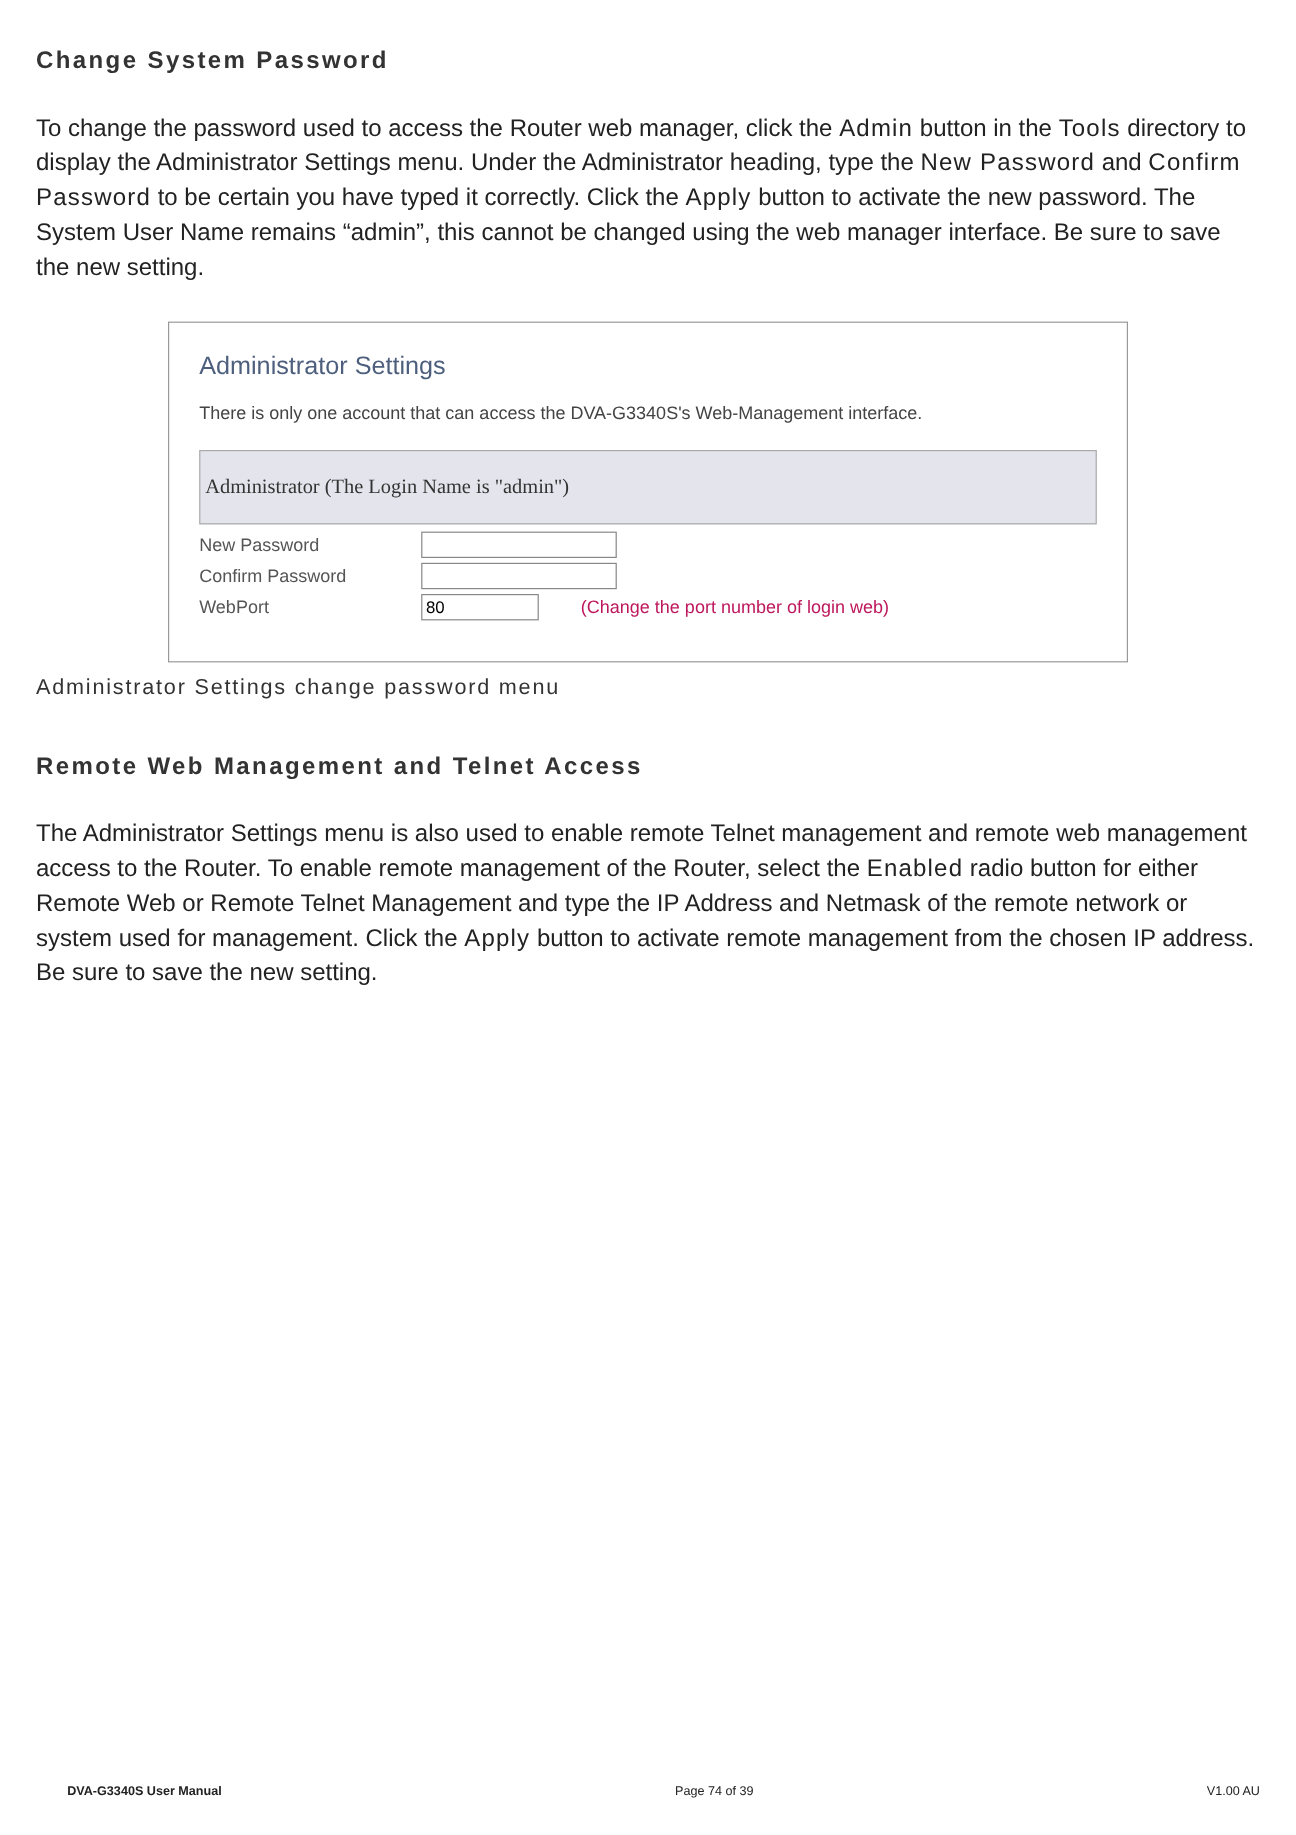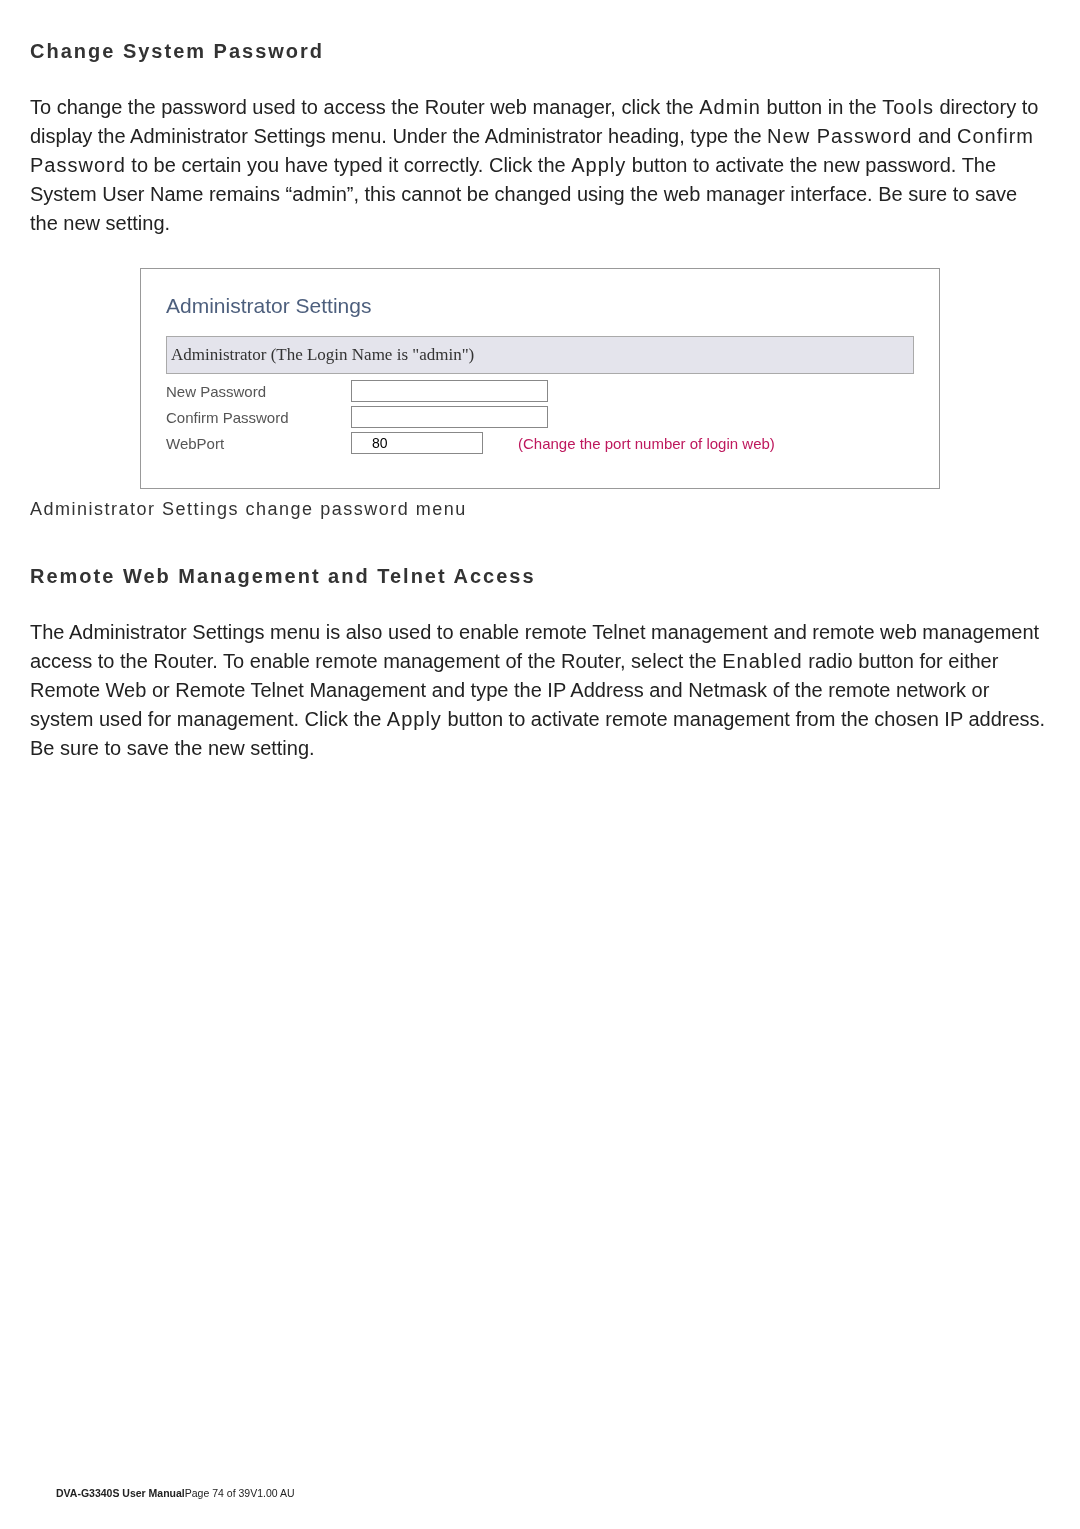--- a/index.html
+++ b/index.html
@@ -44,40 +44,40 @@
     .box-desc {
       font-size: 15px;
       color: #444;
       margin-bottom: 22px;
       font-family: Arial, sans-serif;
     }
     .sub-header-row {
       background: #e4e4ec;
       font-family: "Times New Roman", serif;
       font-size: 17px;
-      padding: 8px 4px;
+      padding: 20px 4px;
       border: 1px solid #aaa;
       margin-bottom: 6px;
     }
     .form-row {
       display: flex;
       align-items: center;
       font-family: Arial, sans-serif;
       font-size: 15px;
       color: #555;
       margin-bottom: 4px;
     }
     .form-label {
       width: 185px;
     }
     .form-input {
       border: 1px solid #888;
       height: 20px;
       font-size: 14px;
-      padding: 0 20px;
+      padding: 0 3px;
     }
     .form-input.pw {
       width: 155px;
     }
     .form-input.port {
       width: 90px;
     }
     .hint {
       font-size: 15px;
       color: #be185d;
@@ -90,40 +90,42 @@
       margin-bottom: 45px;
       margin-top: 10px;
       color: #333;
     }
     .footer {
       position: absolute;
       bottom: 30px;
       left: 30px;
       right: 30px;
       display: flex;
+      justify-content: space-between;
       font-size: 10.5px;
       color: #222;
       font-family: Arial, sans-serif;
       padding-left: 26px;
     }
     .footer .left {
       font-weight: bold;
     }
   </style>
 </head>
 <body>
 
 <div class="section-heading">Change System Password</div>
 
 <div class="paragraph">
   <span>To change the password used to access the Router web manager, click the </span><span class="emph">Admin</span><span> button in the </span><span class="emph">Tools</span><span> directory to display the Administrator Settings menu. Under the Administrator heading, type the </span><span class="emph">New Password</span><span> and </span><span class="emph">Confirm Password</span><span> to be certain you have typed it correctly. Click the </span><span class="emph">Apply</span><span> button to activate the new password.   The System User Name remains “admin”, this cannot be changed using the web manager interface. Be sure to save the new setting.</span>
 </div>
 
 <div class="screenshot-box">
   <div class="box-title">Administrator Settings</div>
+  <div class="box-desc">There is only one account that can access the DVA-G3340S's Web-Management interface.</div>
   <div class="sub-header-row">Administrator (The Login Name is "admin")</div>
 
   <div class="form-row">
     <div class="form-label">New Password</div>
     <input type="password" class="form-input pw" style="">
   </div>
   <div class="form-row">
     <div class="form-label">Confirm Password</div>
     <input type="password" class="form-input pw" style="">
   </div>

